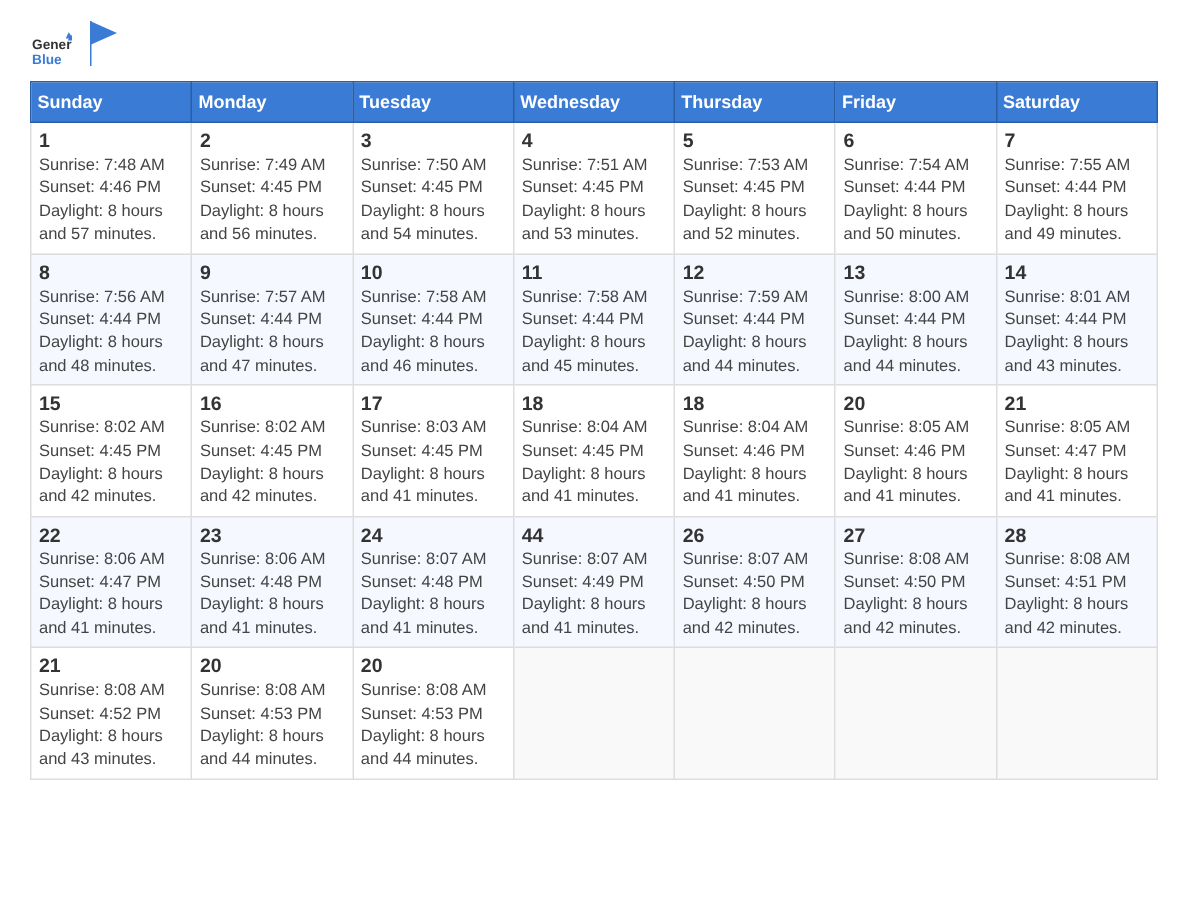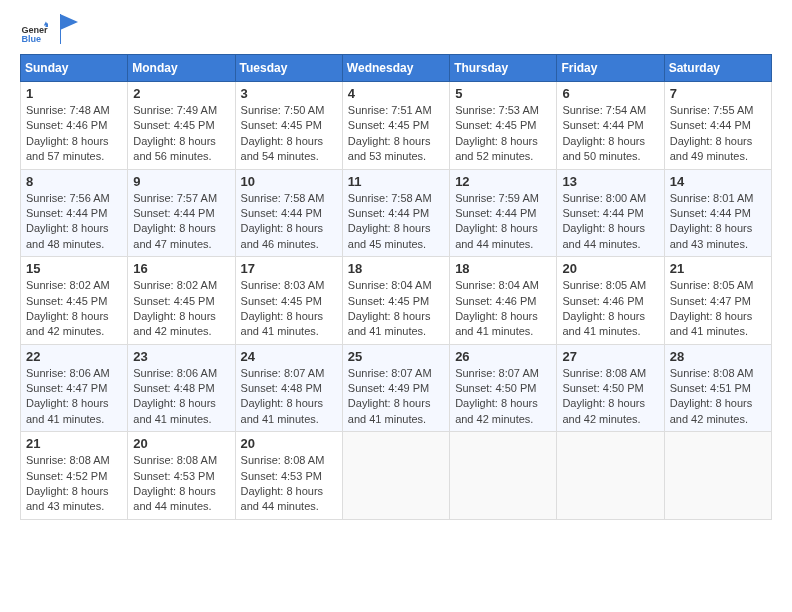--- a/index.html
+++ b/index.html
@@ -224,21 +224,21 @@
         </td>
         <td>
           <span class="day-number">23</span>
           <div class="day-info">Sunrise: 8:06 AM<br>Sunset: 4:48 PM<br>Daylight: 8 hours and 41 minutes.</div>
         </td>
         <td>
           <span class="day-number">24</span>
           <div class="day-info">Sunrise: 8:07 AM<br>Sunset: 4:48 PM<br>Daylight: 8 hours and 41 minutes.</div>
         </td>
         <td>
-          <span class="day-number">25</span>
+          <span class="day-number">44</span>
           <div class="day-info">Sunrise: 8:07 AM<br>Sunset: 4:49 PM<br>Daylight: 8 hours and 41 minutes.</div>
         </td>
         <td>
           <span class="day-number">26</span>
           <div class="day-info">Sunrise: 8:07 AM<br>Sunset: 4:50 PM<br>Daylight: 8 hours and 42 minutes.</div>
         </td>
         <td>
           <span class="day-number">27</span>
           <div class="day-info">Sunrise: 8:08 AM<br>Sunset: 4:50 PM<br>Daylight: 8 hours and 42 minutes.</div>
         </td>

